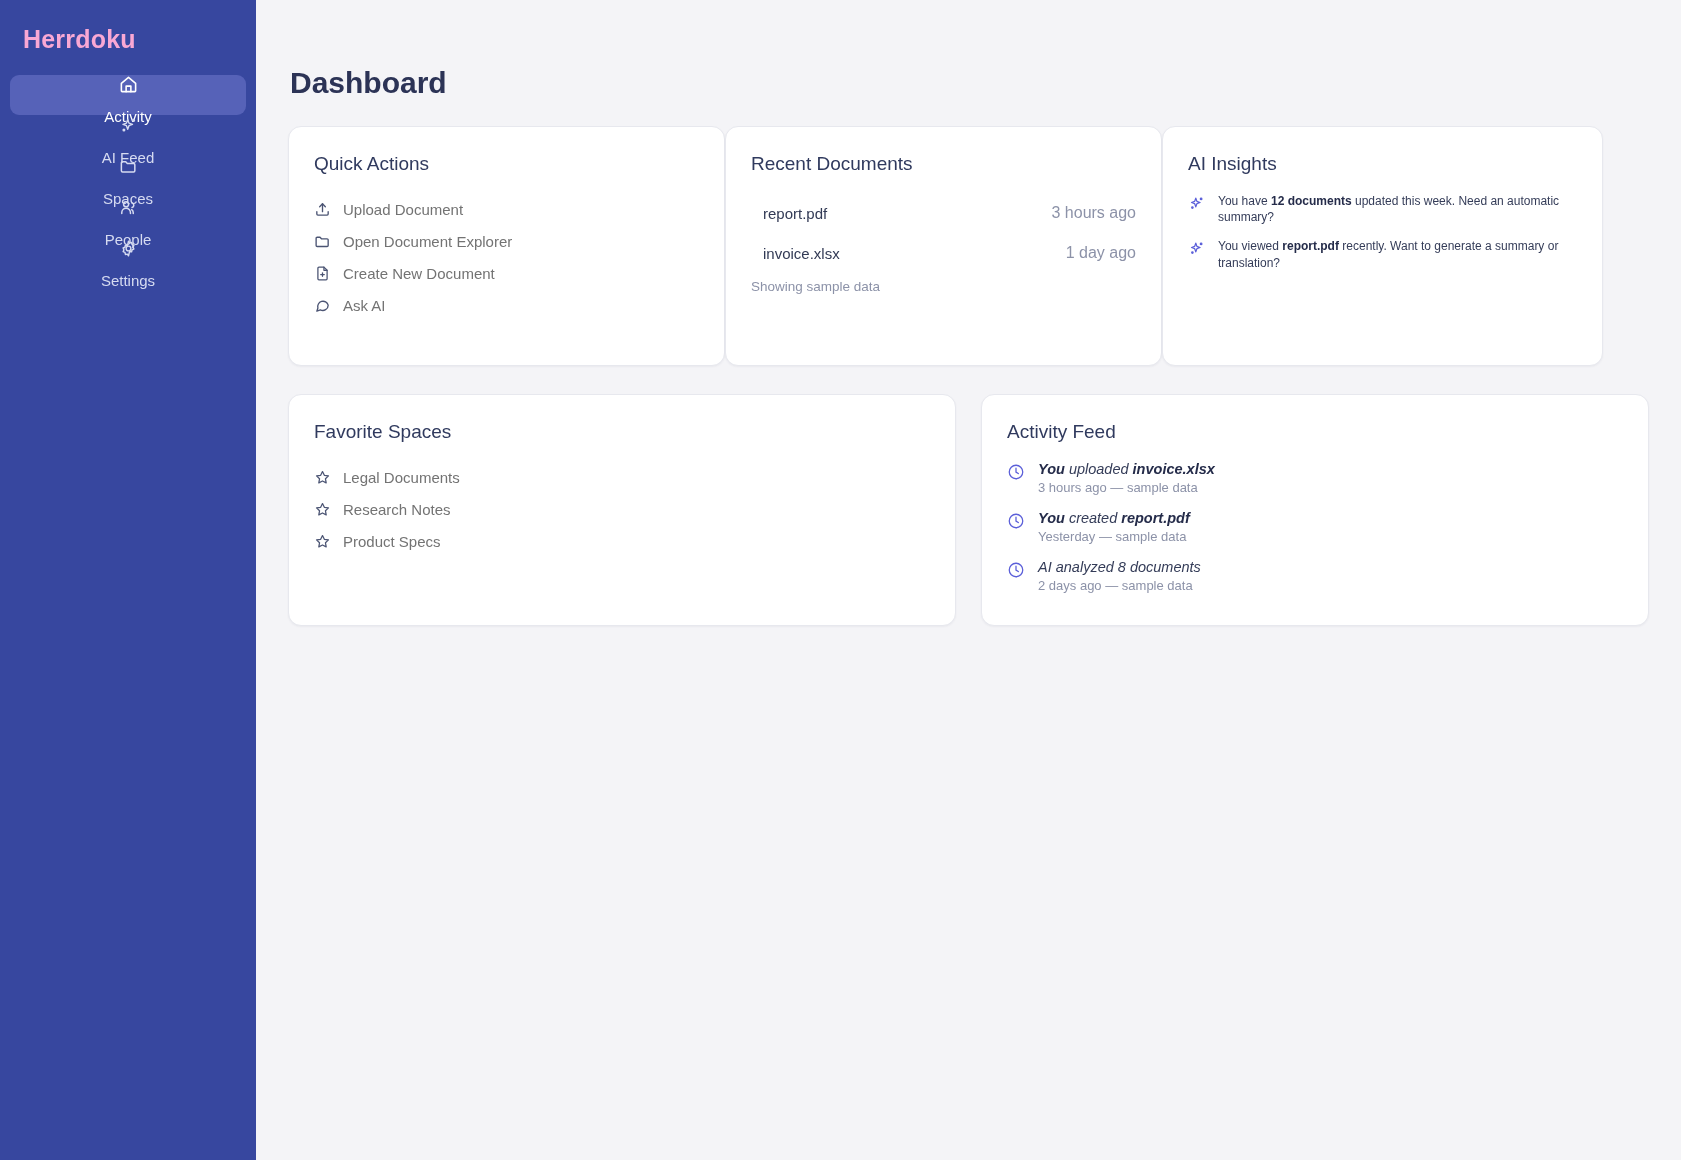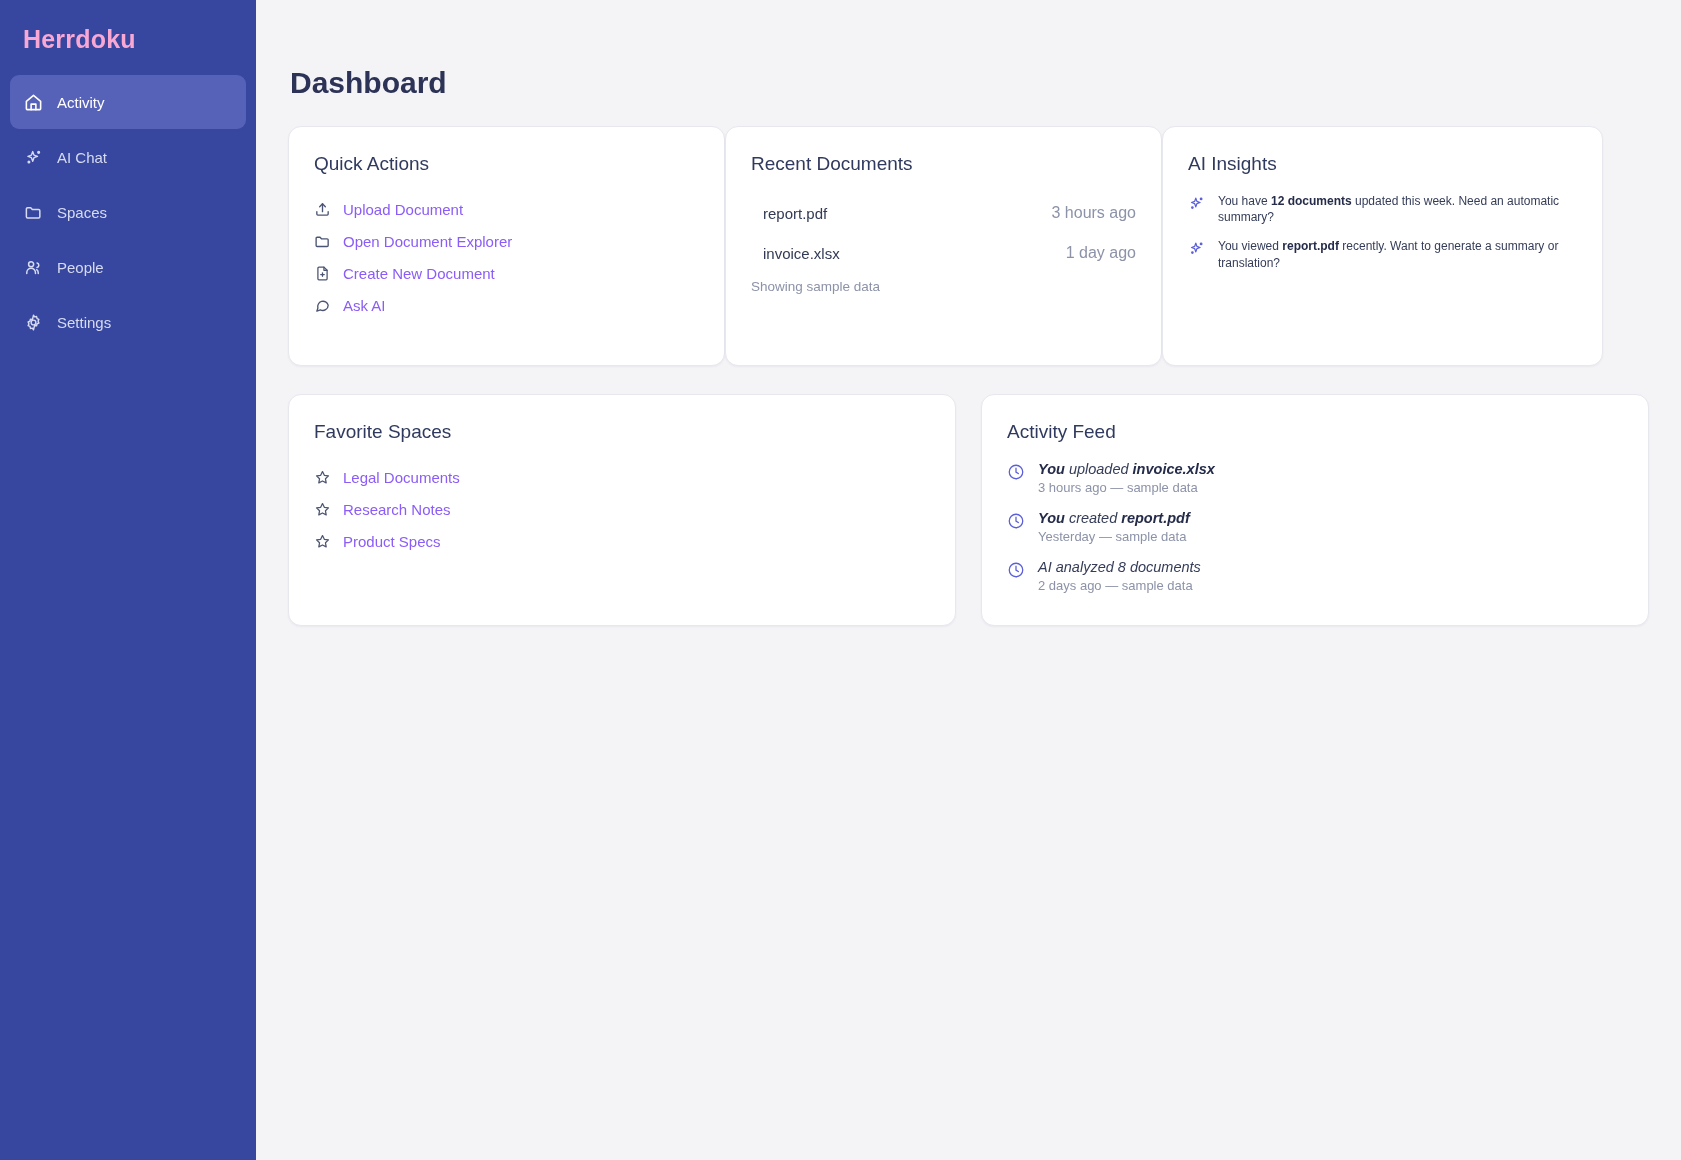--- a/index.html
+++ b/index.html
@@ -21,25 +21,26 @@
   .brand {
     color: #f9a8d4;
     font-size: 25px; font-weight: bold;
     letter-spacing: .2px;
     padding: 25px 0 0 13px;
     height: 75px;
   }
   .nav { display: flex; flex-direction: column; gap: 1px; }
   .nav-item {
     display: flex; align-items: center; gap: 14px;
-    height: 54px; padding: 0 14px;
+    height: 40px; padding: 0 14px;
     border-radius: 9px;
     color: #d6dbf1; font-size: 15px;
     cursor: pointer;
     user-select: none;
+    flex-direction: column;
   }
   .nav-item.active { background: #5662b8; color: #ffffff; }
   .nav-icon { width: 19px; height: 19px; display:flex; align-items:center; justify-content:center; flex:0 0 19px;}
   .nav-icon svg { width: 19px; height: 19px; display:block; }
 
   
   .main { flex: 1; padding: 26px 28px 0 32px; overflow: hidden; margin-top: 32px; }
   .page-title {
     font-size: 30px; font-weight: bold; color: #2c3356;
     margin: 8px 0 26px 2px;
@@ -62,21 +63,21 @@
 
   .c-quick   { width: 437px; height: 240px; }
   .c-recent  { width: 437px; height: 240px; }
   .c-ai      { width: 441px; height: 240px; }
   .c-fav     { width: 668px; height: 232px; }
   .c-feed    { width: 668px; height: 232px; }
 
   
   .row {
     display: flex; align-items: center; gap: 12px;
-    height: 32px; color: #8b5cf6; font-size: 15px;
+    height: 32px; color: #737373; font-size: 15px;
     cursor: pointer;
   }
   .row .ic { width: 17px; height: 17px; flex: 0 0 17px; display:flex;align-items:center;justify-content:center;}
   .row .ic svg { width: 17px; height: 17px; display:block; }
 
   .doc-row {
     display: flex; align-items: center; gap: 12px;
     height: 40px; font-size: 15px; color: #323a55;
     cursor: pointer;
   }
@@ -123,21 +124,21 @@
       </div>
 
       <div class="nav-item">
         <span class="nav-icon">
           <svg viewBox="0 0 24 24" fill="none" stroke="currentColor" stroke-width="1.8" stroke-linecap="round" stroke-linejoin="round">
               <path d="M11 4.5 12.6 9 17 10.6 12.6 12.2 11 16.7 9.4 12.2 5 10.6 9.4 9z"></path>
               <circle cx="18.5" cy="5.5" r="1.1"></circle>
               <circle cx="6.2" cy="17.8" r="1"></circle>
             </svg>
         </span>
-        <span>AI Chat</span>
+        <span>AI Feed</span>
       </div>
 
       <div class="nav-item">
         <span class="nav-icon">
           <svg viewBox="0 0 24 24" fill="none" stroke="currentColor" stroke-width="1.9" stroke-linecap="round" stroke-linejoin="round">
               <path d="M3 7.5a1.5 1.5 0 0 1 1.5-1.5h4l2 2.2h8A1.5 1.5 0 0 1 20 9.7v7.8a1.5 1.5 0 0 1-1.5 1.5h-14A1.5 1.5 0 0 1 3 17.5z"></path>
             </svg>
         </span>
         <span>Spaces</span>
       </div>

